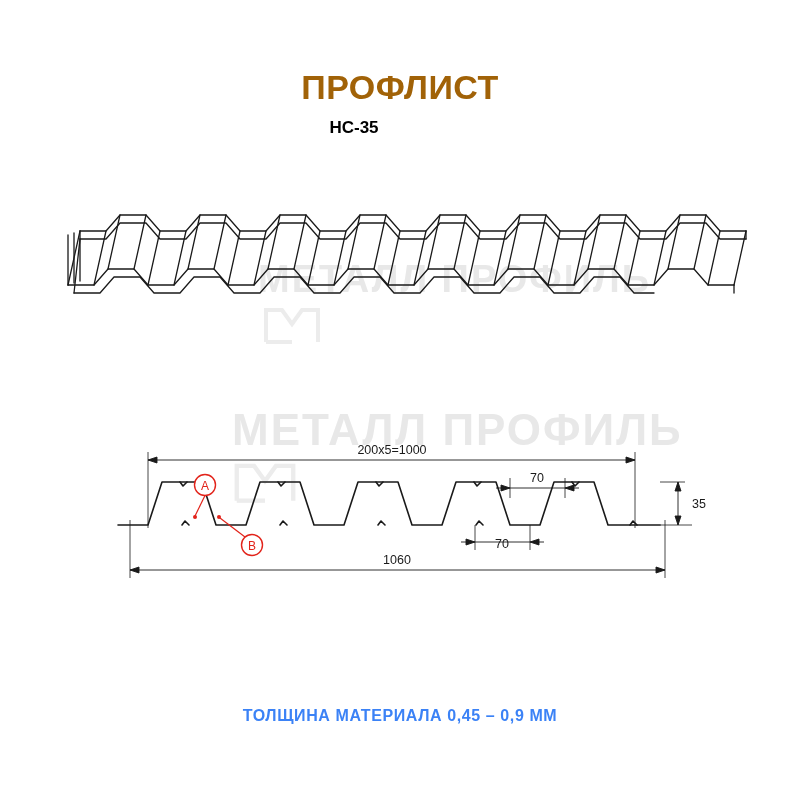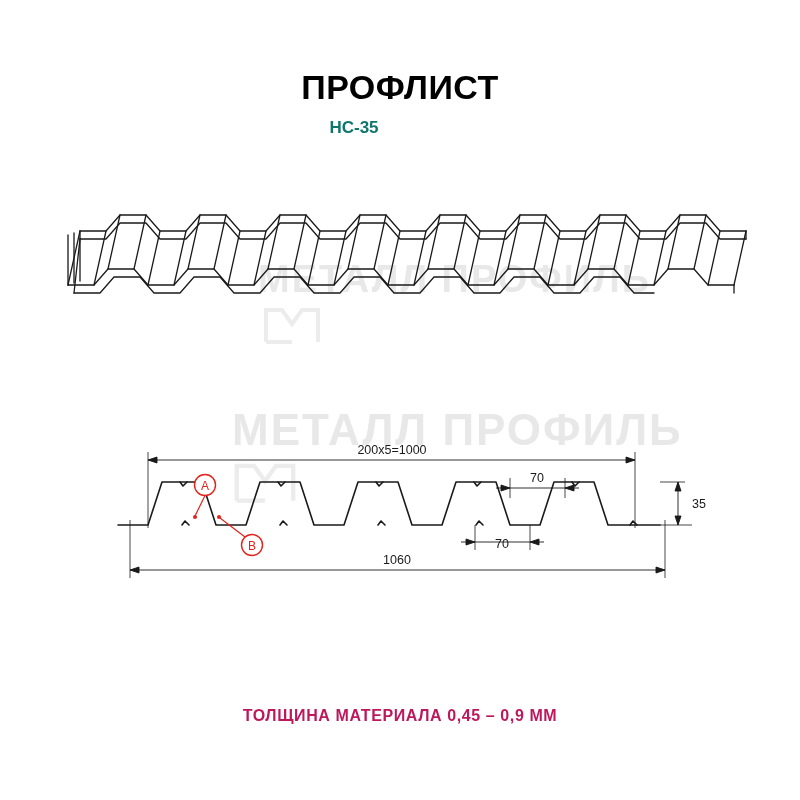--- a/index.html
+++ b/index.html
@@ -23,42 +23,42 @@
   }
   .title {
     position: absolute;
     left: 0;
     top: 68px;
     width: 800px;
     text-align: center;
     font-size: 34px;
     font-weight: bold;
     letter-spacing: 0.5px;
-    color: #000000;
+    color: #a16207;
   }
   .subtitle {
     position: absolute;
     left: 0;
     top: 118px;
     width: 708px;
     text-align: center;
     font-size: 17px;
     font-weight: bold;
-    color: #0f766e;
+    color: #000000;
   }
   .footer {
     position: absolute;
     left: 0;
     top: 707px;
     width: 800px;
     text-align: center;
     font-size: 16px;
     font-weight: bold;
     letter-spacing: 0.6px;
-    color: #be185d;
+    color: #3b82f6;
   }
   .iso-wrap {
     position: absolute;
     left: 60px;
     top: 190px;
     width: 690px;
     height: 160px;
   }
   .section-wrap {
     position: absolute;

